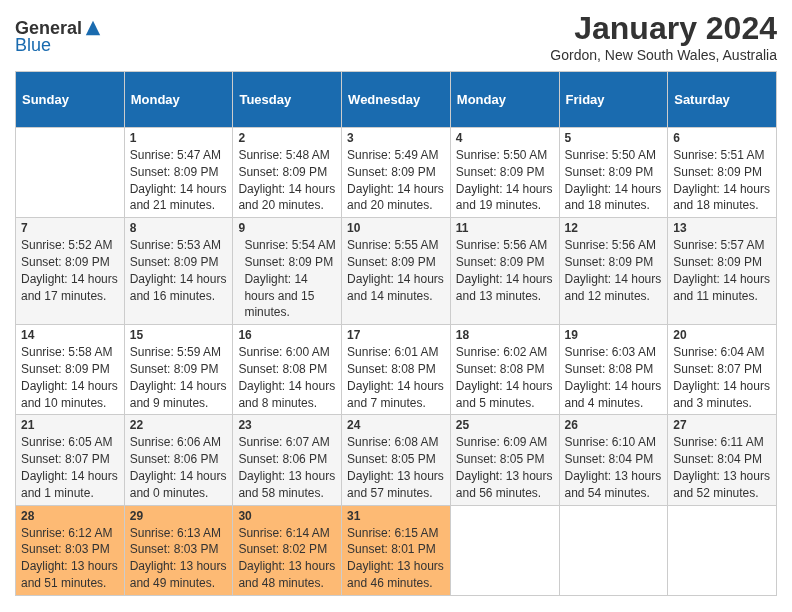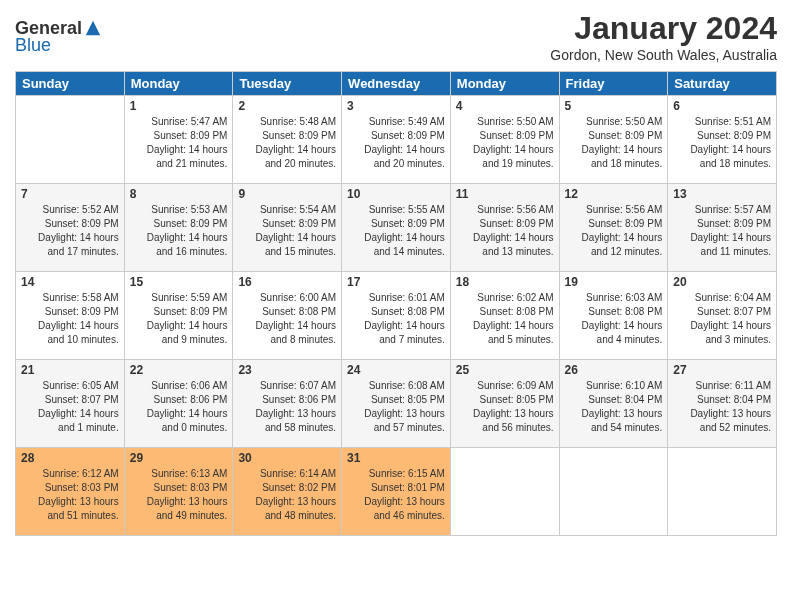--- a/index.html
+++ b/index.html
@@ -49,21 +49,21 @@
     }
     .calendar {
       width: 100%;
       border-collapse: collapse;
       table-layout: fixed;
     }
     .calendar th {
       background-color: #1a6baf;
       color: #fff;
       text-align: left;
-      padding: 4px 6px;
+      padding: 20px 6px;
       font-size: 13px;
       border: 1px solid #ccc;
     }
     .calendar td {
       vertical-align: top;
       border: 1px solid #ccc;
       padding: 3px 5px;
       height: 88px;
       font-size: 10px;
       color: #333;
@@ -73,24 +73,23 @@
       background: #f9f9f9;
     }
     .day-number {
       font-size: 12px;
       font-weight: bold;
       color: #333;
       display: block;
       margin-bottom: 2px;
     }
     .day-info {
-      font-size: 10px;
+      font-size: 12px;
       line-height: 1.4;
       color: #333;
-      text-align: right;
     }
     .calendar tr:nth-child(even) td:not(.empty) {
       background-color: #f5f5f5;
     }
     
     .week-1 td { background-color: #fff; }
     .week-2 td { background-color: #f0f0f0; }
     .week-3 td { background-color: #fff; }
     .week-4 td { background-color: #f0f0f0; }
     .week-5 td { background-color: #fdba74; }

